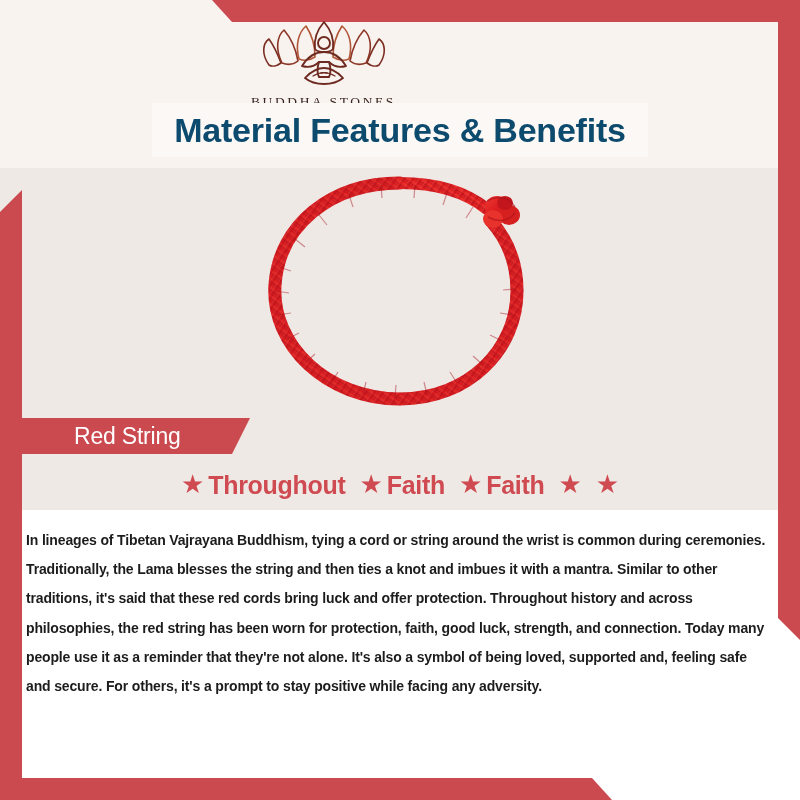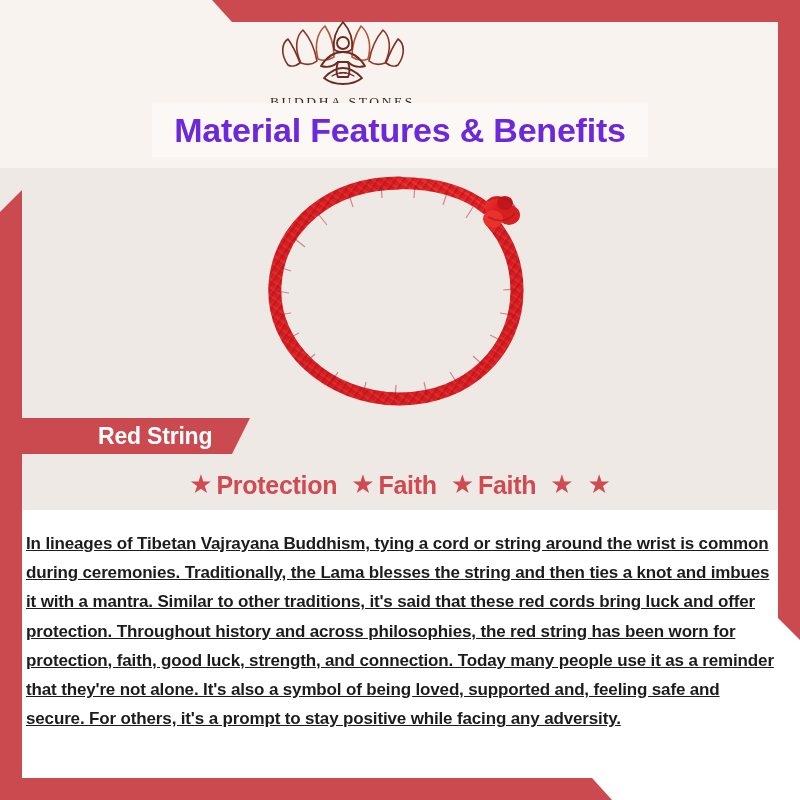--- a/index.html
+++ b/index.html
@@ -67,21 +67,20 @@
   }
 
   
   .logo-wrap {
     position: absolute;
     left: 0; top: 16px;
     width: 647px;
     display: flex;
     flex-direction: column;
     align-items: center;
-    padding-left: 19px;
   }
   .logo-mark { display: block; }
   .logo-text {
     margin-top: 2px;
     font-family: "Liberation Serif", serif;
     font-size: 13.5px;
     letter-spacing: 2.6px;
     color: #3a2520;
     font-weight: 400;
   }
@@ -92,21 +91,21 @@
     left: 152px; top: 103px;
     width: 496px; height: 54px;
     background: #fbf8f5;
     display: flex;
     align-items: center;
     justify-content: center;
   }
   .title-text {
     font-size: 34px;
     font-weight: bold;
-    color: #6d28d9;
+    color: #0c4a6e;
     letter-spacing: -0.2px;
     white-space: nowrap;
   }
 
   
   .product-area {
     position: absolute;
     left: 0; top: 168px;
     width: 800px; height: 250px;
     display: flex;
@@ -120,22 +119,22 @@
     left: 22px; top: 418px;
     width: 228px; height: 36px;
     background: #ca4a50;
     clip-path: polygon(0 0, 228px 0, 210px 36px, 0 36px);
     display: flex;
     align-items: center;
   }
   .tag-text {
     color: #ffffff;
     font-size: 23px;
-    font-weight: bold;
-    margin-left: 76px;
+    font-weight: normal;
+    margin-left: 52px;
     letter-spacing: -0.2px;
   }
 
   
   .features-row {
     position: absolute;
     left: 22px; top: 462px;
     width: 756px; height: 46px;
     display: flex;
     align-items: center;
@@ -162,25 +161,24 @@
     letter-spacing: -0.3px;
     white-space: nowrap;
   }
 
   
   .body-copy {
     position: absolute;
     left: 26px; top: 512px;
     width: 748px;
     color: #1c1c1c;
-    font-size: 17px;
+    font-size: 14px;
     font-weight: bold;
     line-height: 29.2px;
     letter-spacing: -0.15px;
-    text-decoration: underline;
   }
 </style>
 </head>
 <body>
 
 <div id="page">
 
   <div class="bg-top"></div>
   <div class="bg-mid"></div>
   <div class="bg-bottom"></div>
@@ -291,21 +289,21 @@
     </span>
   </div>
 
   <div class="tag-banner">
     <span class="tag-text">Red String</span>
   </div>
 
   <div class="features-row">
       <div class="feature">
         <span class="star-icon">★</span>
-        <span class="feature-label">Protection</span>
+        <span class="feature-label">Throughout</span>
       </div>
       <div class="feature">
         <span class="star-icon">★</span>
         <span class="feature-label">Faith</span>
       </div>
       <div class="feature">
         <span class="star-icon">★</span>
         <span class="feature-label">Faith</span>
       </div>
       <div class="feature">

